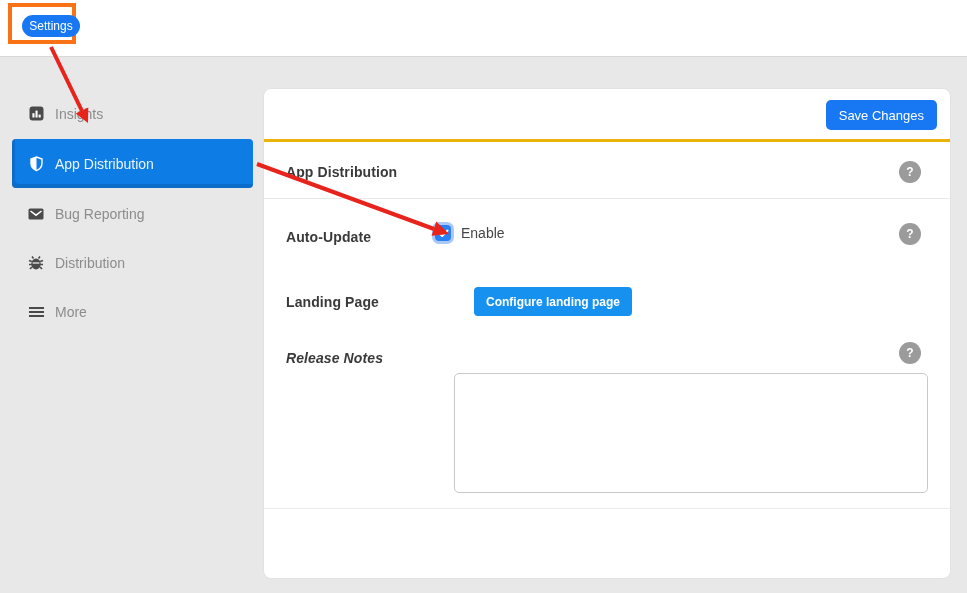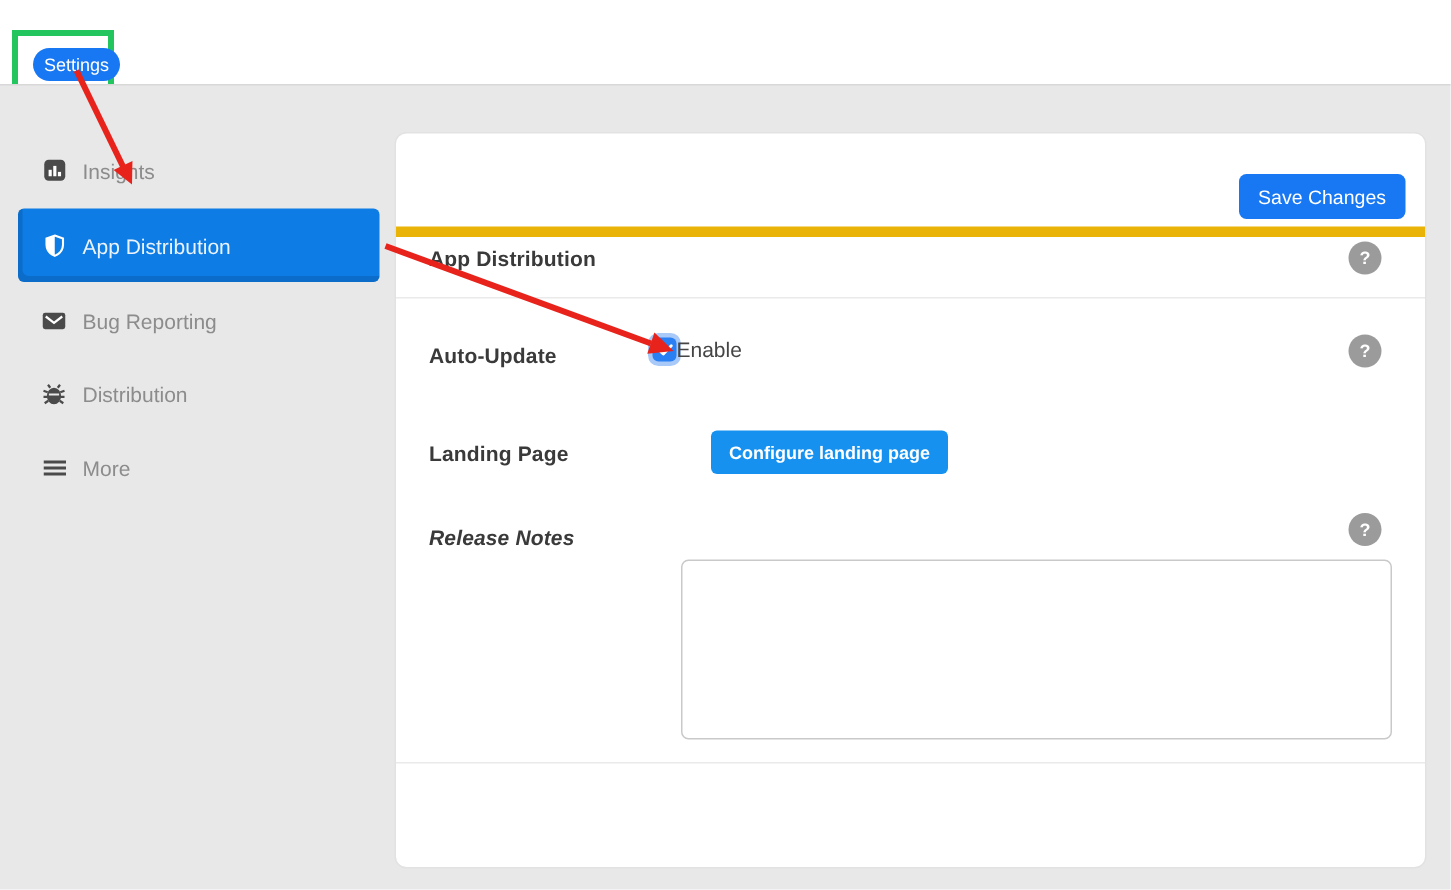--- a/index.html
+++ b/index.html
@@ -10,22 +10,22 @@
     position: relative;
     overflow: hidden;
   }
 
   
   .topbar {
     position: absolute; left: 0; top: 0; width: 967px; height: 56px;
     background: #ffffff;
   }
   .settings-annotation-box {
-    position: absolute; left: 8px; top: 20px; width: 68px; height: 41px;
-    border: 4px solid #22c55e;
+    position: absolute; left: 8px; top: 3px; width: 68px; height: 41px;
+    border: 4px solid #f97316;
   }
   .settings-pill {
     position: absolute; left: 10px; top: 8px; width: 58px; height: 22px;
     background: #1877f2; color: #ffffff; border: none;
     border-radius: 12px; font-size: 12px; font-weight: 500;
     font-family: "Liberation Sans", sans-serif;
     display: flex; align-items: center; justify-content: center;
     cursor: pointer;
   }
 
@@ -51,22 +51,22 @@
     background: #0d7ce4; color: #eaf3fd;
     box-shadow: inset 3px -4px 0 rgba(8, 74, 140, 0.30);
   }
 
   
   .panel {
     position: absolute; left: 263px; top: 88px; width: 688px; height: 491px;
     background: #ffffff; border: 1px solid #e2e2e2; border-radius: 8px;
   }
   .panel-header {
-    position: absolute; left: 0; top: 16px; width: 100%; height: 53px;
-    border-bottom: 7px solid #eab308;
+    position: absolute; left: 0; top: 0; width: 100%; height: 53px;
+    border-bottom: 3px solid #eab308;
   }
   .save-button {
     position: absolute; right: 13px; top: 11px; height: 30px;
     padding: 0 13px; background: #1877f2; color: #ffffff;
     border: none; border-radius: 5px; font-size: 13px; font-weight: 500;
     font-family: "Liberation Sans", sans-serif; cursor: pointer;
   }
 
   .row { position: absolute; left: 0; width: 100%; }
   .row-label {
@@ -104,21 +104,21 @@
   .row-auto-update { top: 110px; height: 70px; }
   .checkbox-group {
     position: absolute; left: 171px; top: 26px;
     display: flex; align-items: center;
   }
   .checkbox {
     width: 16px; height: 16px; border-radius: 4px; background: #2a7ff2;
     box-shadow: 0 0 0 3px #a9c9f8; cursor: pointer;
     display: flex; align-items: center; justify-content: center;
   }
-  .checkbox-label { font-size: 14px; color: #454545; }
+  .checkbox-label { margin-left: 10px; font-size: 14px; color: #454545; }
 
   .row-landing-page { top: 180px; height: 62px; padding-left: 12px; }
   .configure-button {
     position: absolute; left: 190px; top: 18px; height: 29px;
     padding: 0 12px; background: #1791f0; color: #ffffff;
     border: none; border-radius: 4px; font-size: 12px; font-weight: 700;
     font-family: "Liberation Sans", sans-serif; cursor: pointer; margin-left: 20px;
   }
 
   .row-release-notes { top: 242px; height: 178px; border-bottom: 1px solid #eaeaea; }

